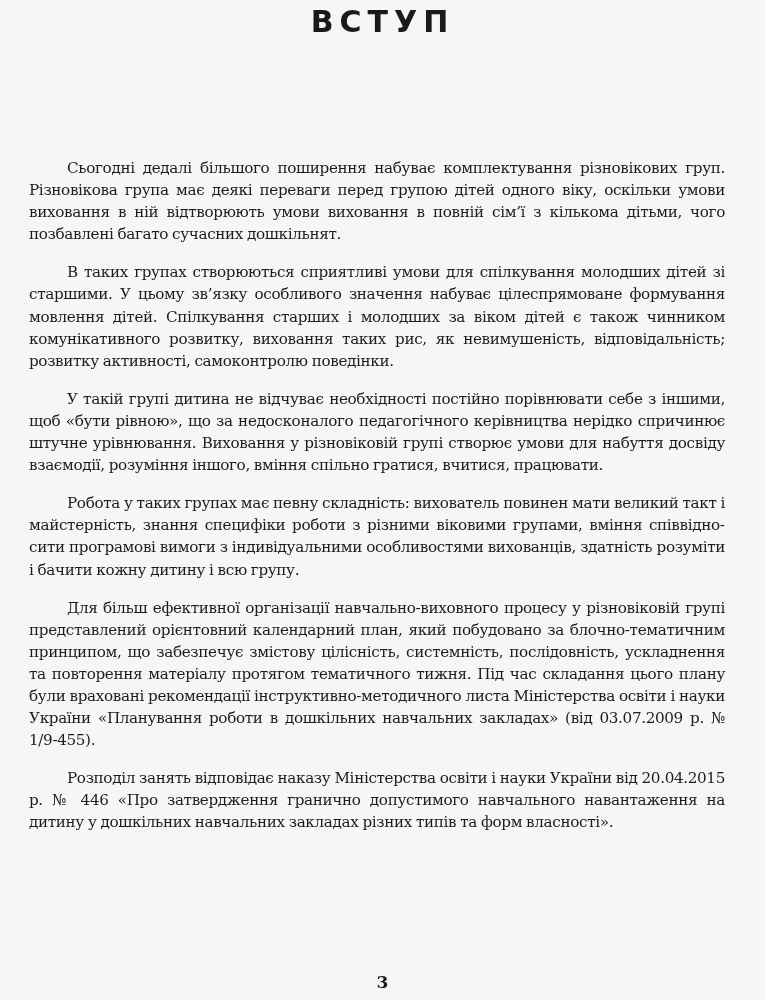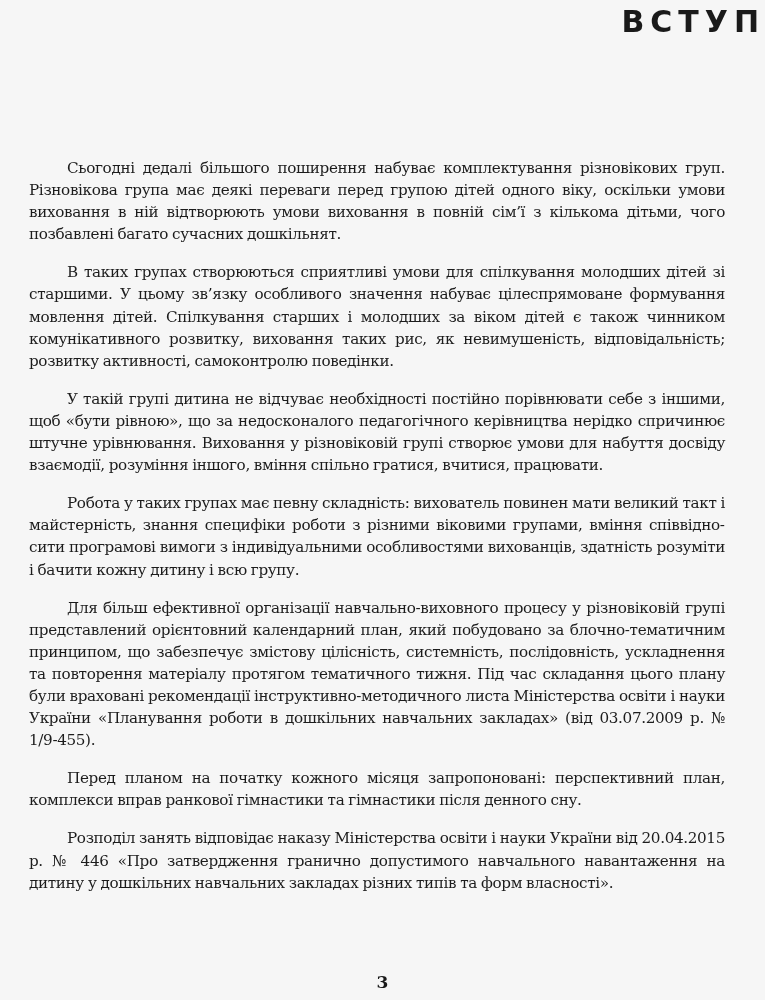--- a/index.html
+++ b/index.html
@@ -12,21 +12,21 @@
     height: 1000px;
     position: relative;
     overflow: hidden;
     color: #1c1c1c;
   }
   .title {
     position: absolute;
     top: 4px;
     left: 0;
     width: 765px;
-    text-align: right;
+    text-align: center;
     font-family: "DejaVu Sans", sans-serif;
     font-weight: bold;
     font-size: 30px;
     letter-spacing: 6px;
     line-height: 36px;
     color: #1a1a1a;
   }
   .body-text {
     position: absolute;
     top: 141px;
@@ -61,18 +61,17 @@
 <body>
 
 <div class="title">ВСТУП</div>
 
 <div class="body-text">
   <p>Сьогодні дедалі більшого поширення набуває комплектування різновікових груп. Різновікова група має деякі переваги перед групою дітей одного віку, оскільки умови вихо­вання в ній відтворюють умови виховання в повній сім’ї з кількома дітьми, чого позбавлені багато сучасних дошкільнят.</p>
   <p>В таких групах створюються сприятливі умови для спілкування молодших дітей зі старшими. У цьому зв’язку особливого значення набуває цілеспрямоване формування мов­лення дітей. Спілкування старших і молодших за віком дітей є також чинником комуніка­тивного розвитку, виховання таких рис, як невимушеність, відповідальність; розвитку ак­тивності, самоконтролю поведінки.</p>
   <p>У такій групі дитина не відчуває необхідності постійно порівнювати себе з іншими, щоб «бути рівною», що за недосконалого педагогічного керівництва нерідко спричинює штучне урівнювання. Виховання у різновіковій групі створює умови для набуття досвіду взаємодії, розуміння іншого, вміння спільно гратися, вчитися, працювати.</p>
   <p>Робота у таких групах має певну складність: вихователь повинен мати великий такт і майстерність, знання специфіки роботи з різними віковими групами, вміння співвідно­сити програмові вимоги з індивідуальними особливостями вихованців, здатність розуміти і бачити кожну дитину і всю групу.</p>
   <p>Для більш ефективної організації навчально-виховного процесу у різновіковій гру­пі представлений орієнтовний календарний план, який побудовано за блочно-тематичним принципом, що забезпечує змістову цілісність, системність, послідовність, ускладнення та повторення матеріалу протягом тематичного тижня. Під час складання цього плану були вра­ховані рекомендації інструктивно-методичного листа Міністерства освіти і науки України «Планування роботи в дошкільних навчальних закладах» (від 03.07.2009 р. № 1/9-455).</p>
-  <p>Перед планом на початку кожного місяця запропоновані: перспективний план, комп­лекси вправ ранкової гімнастики та гімнастики після денного сну.</p>
   <p>Розподіл занять відповідає наказу Міністерства освіти і науки України від 20.04.2015 р. № 446 «Про затвердження гранично допустимого навчального навантаження на дитину у дошкільних навчальних закладах різних типів та форм власності».</p>
 
 </div>
 
 <div class="page-number">3</div>
 
 </body></html>

